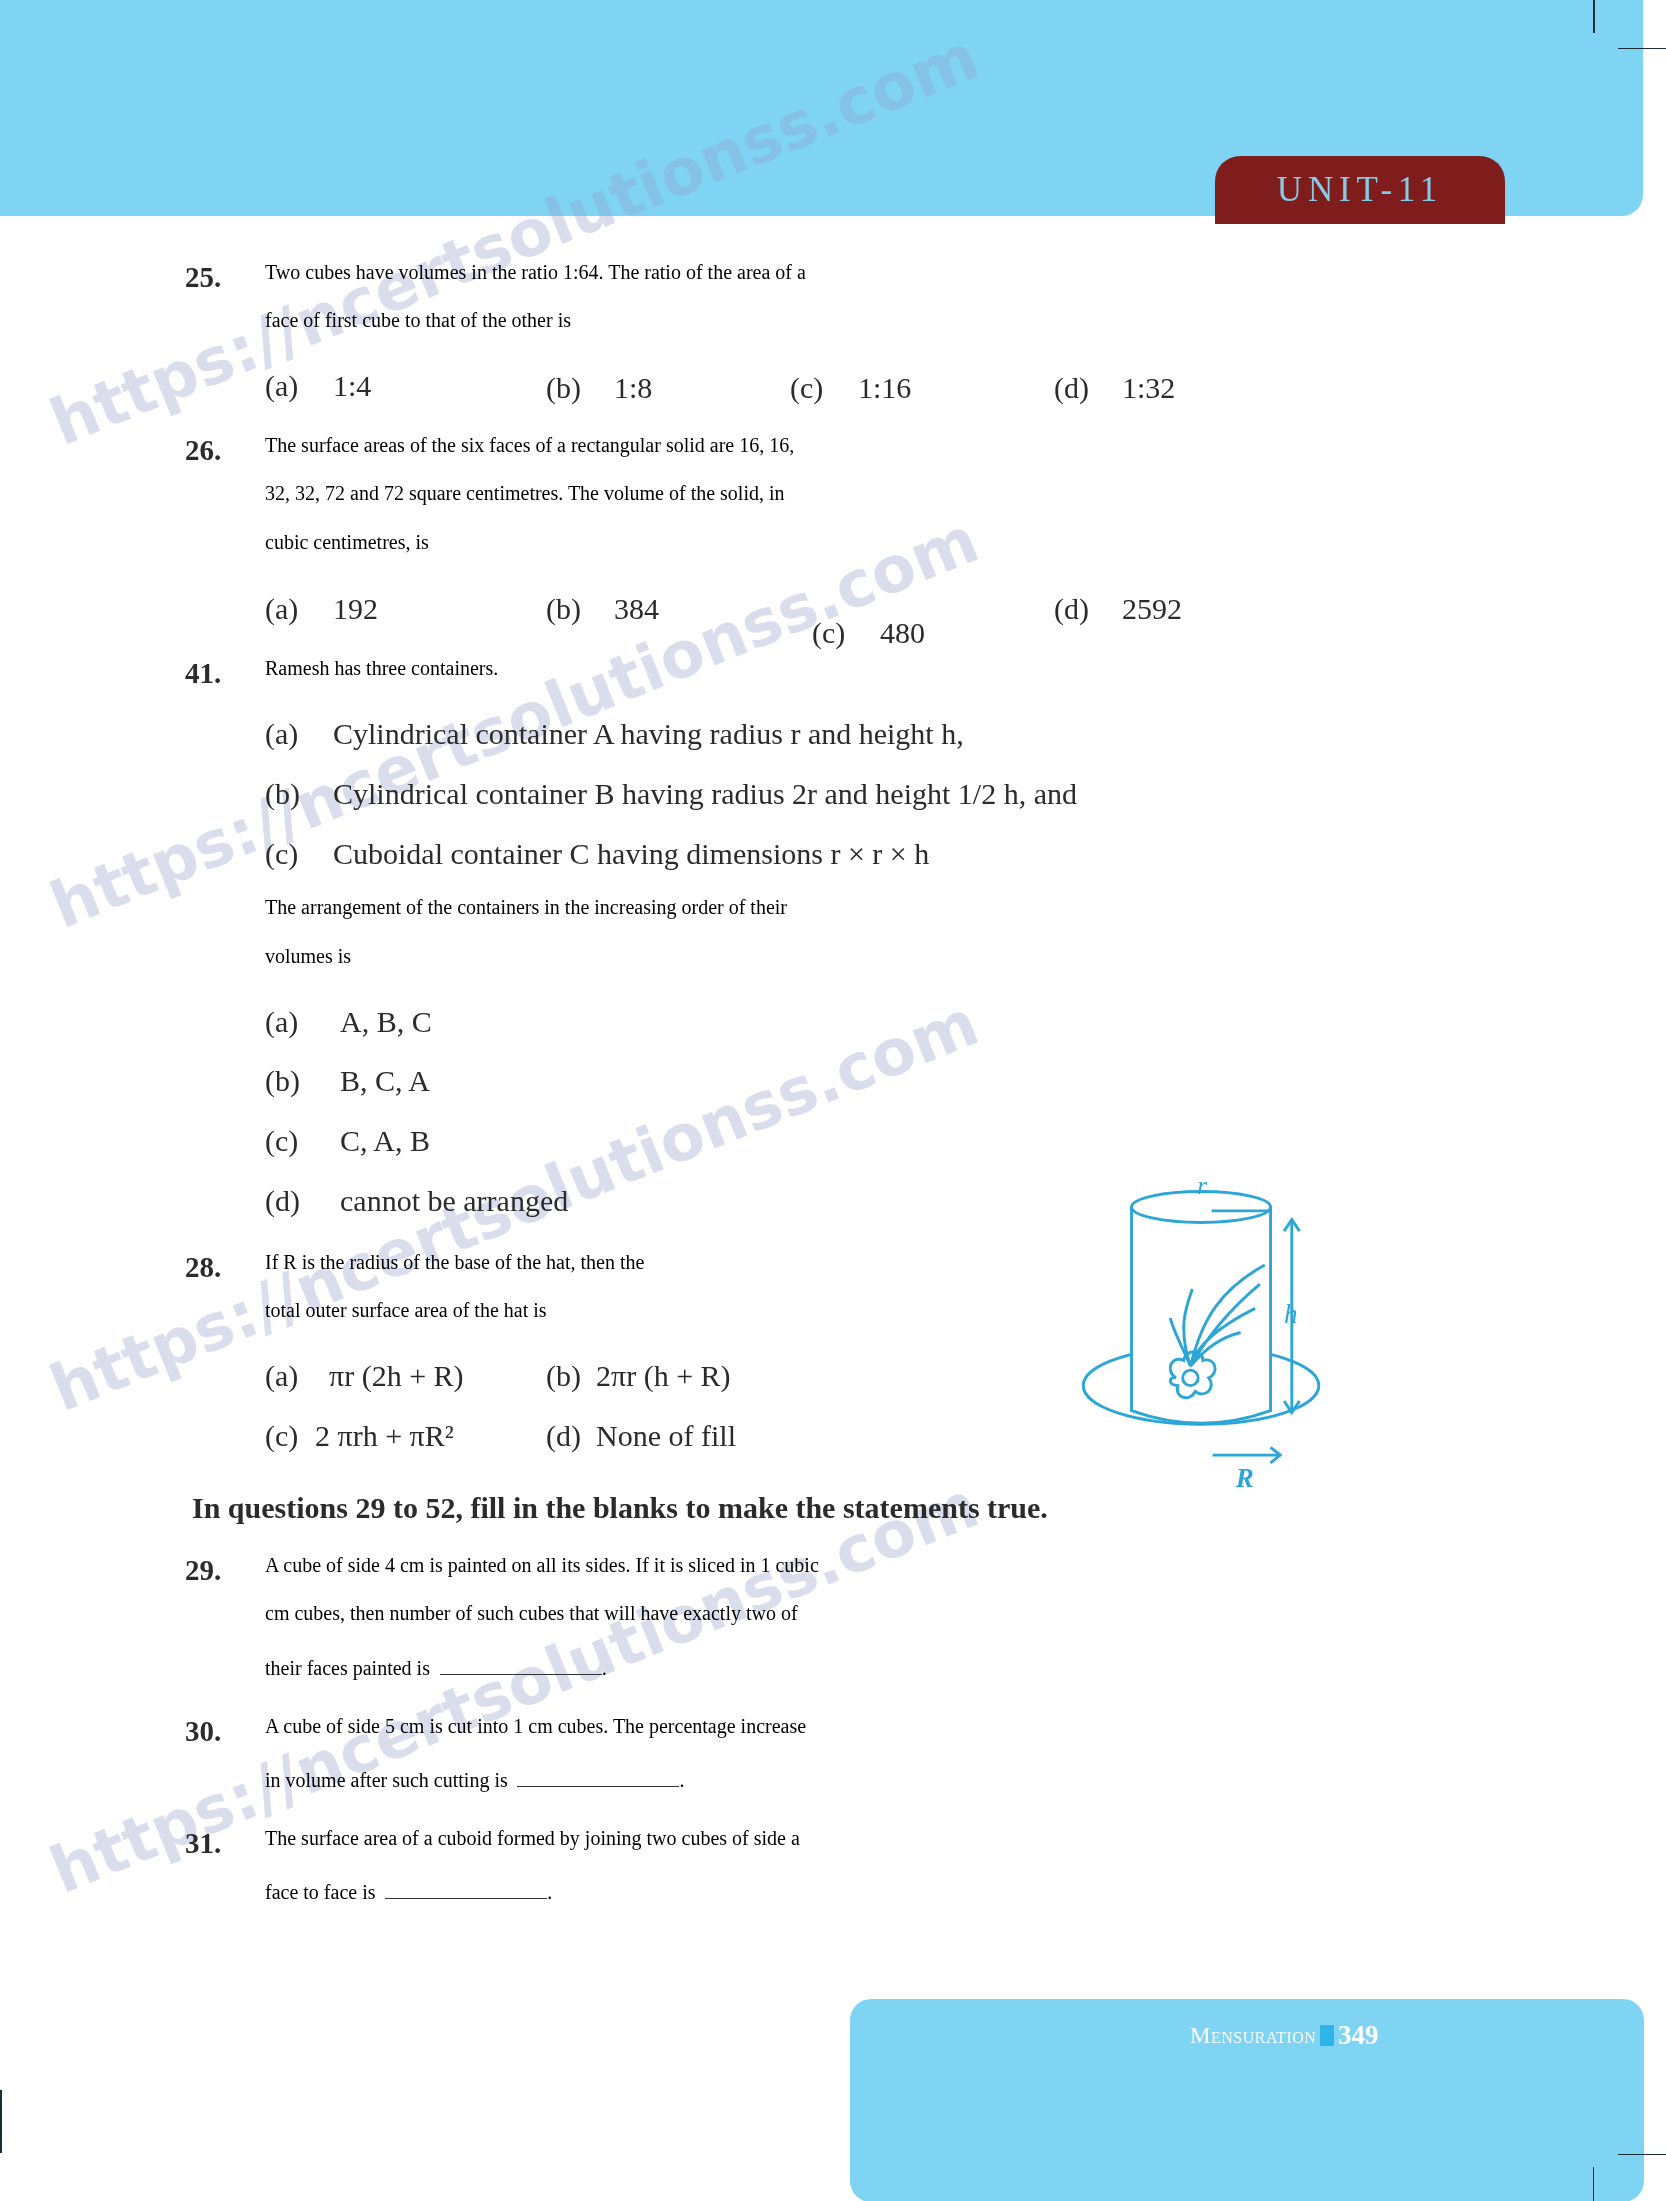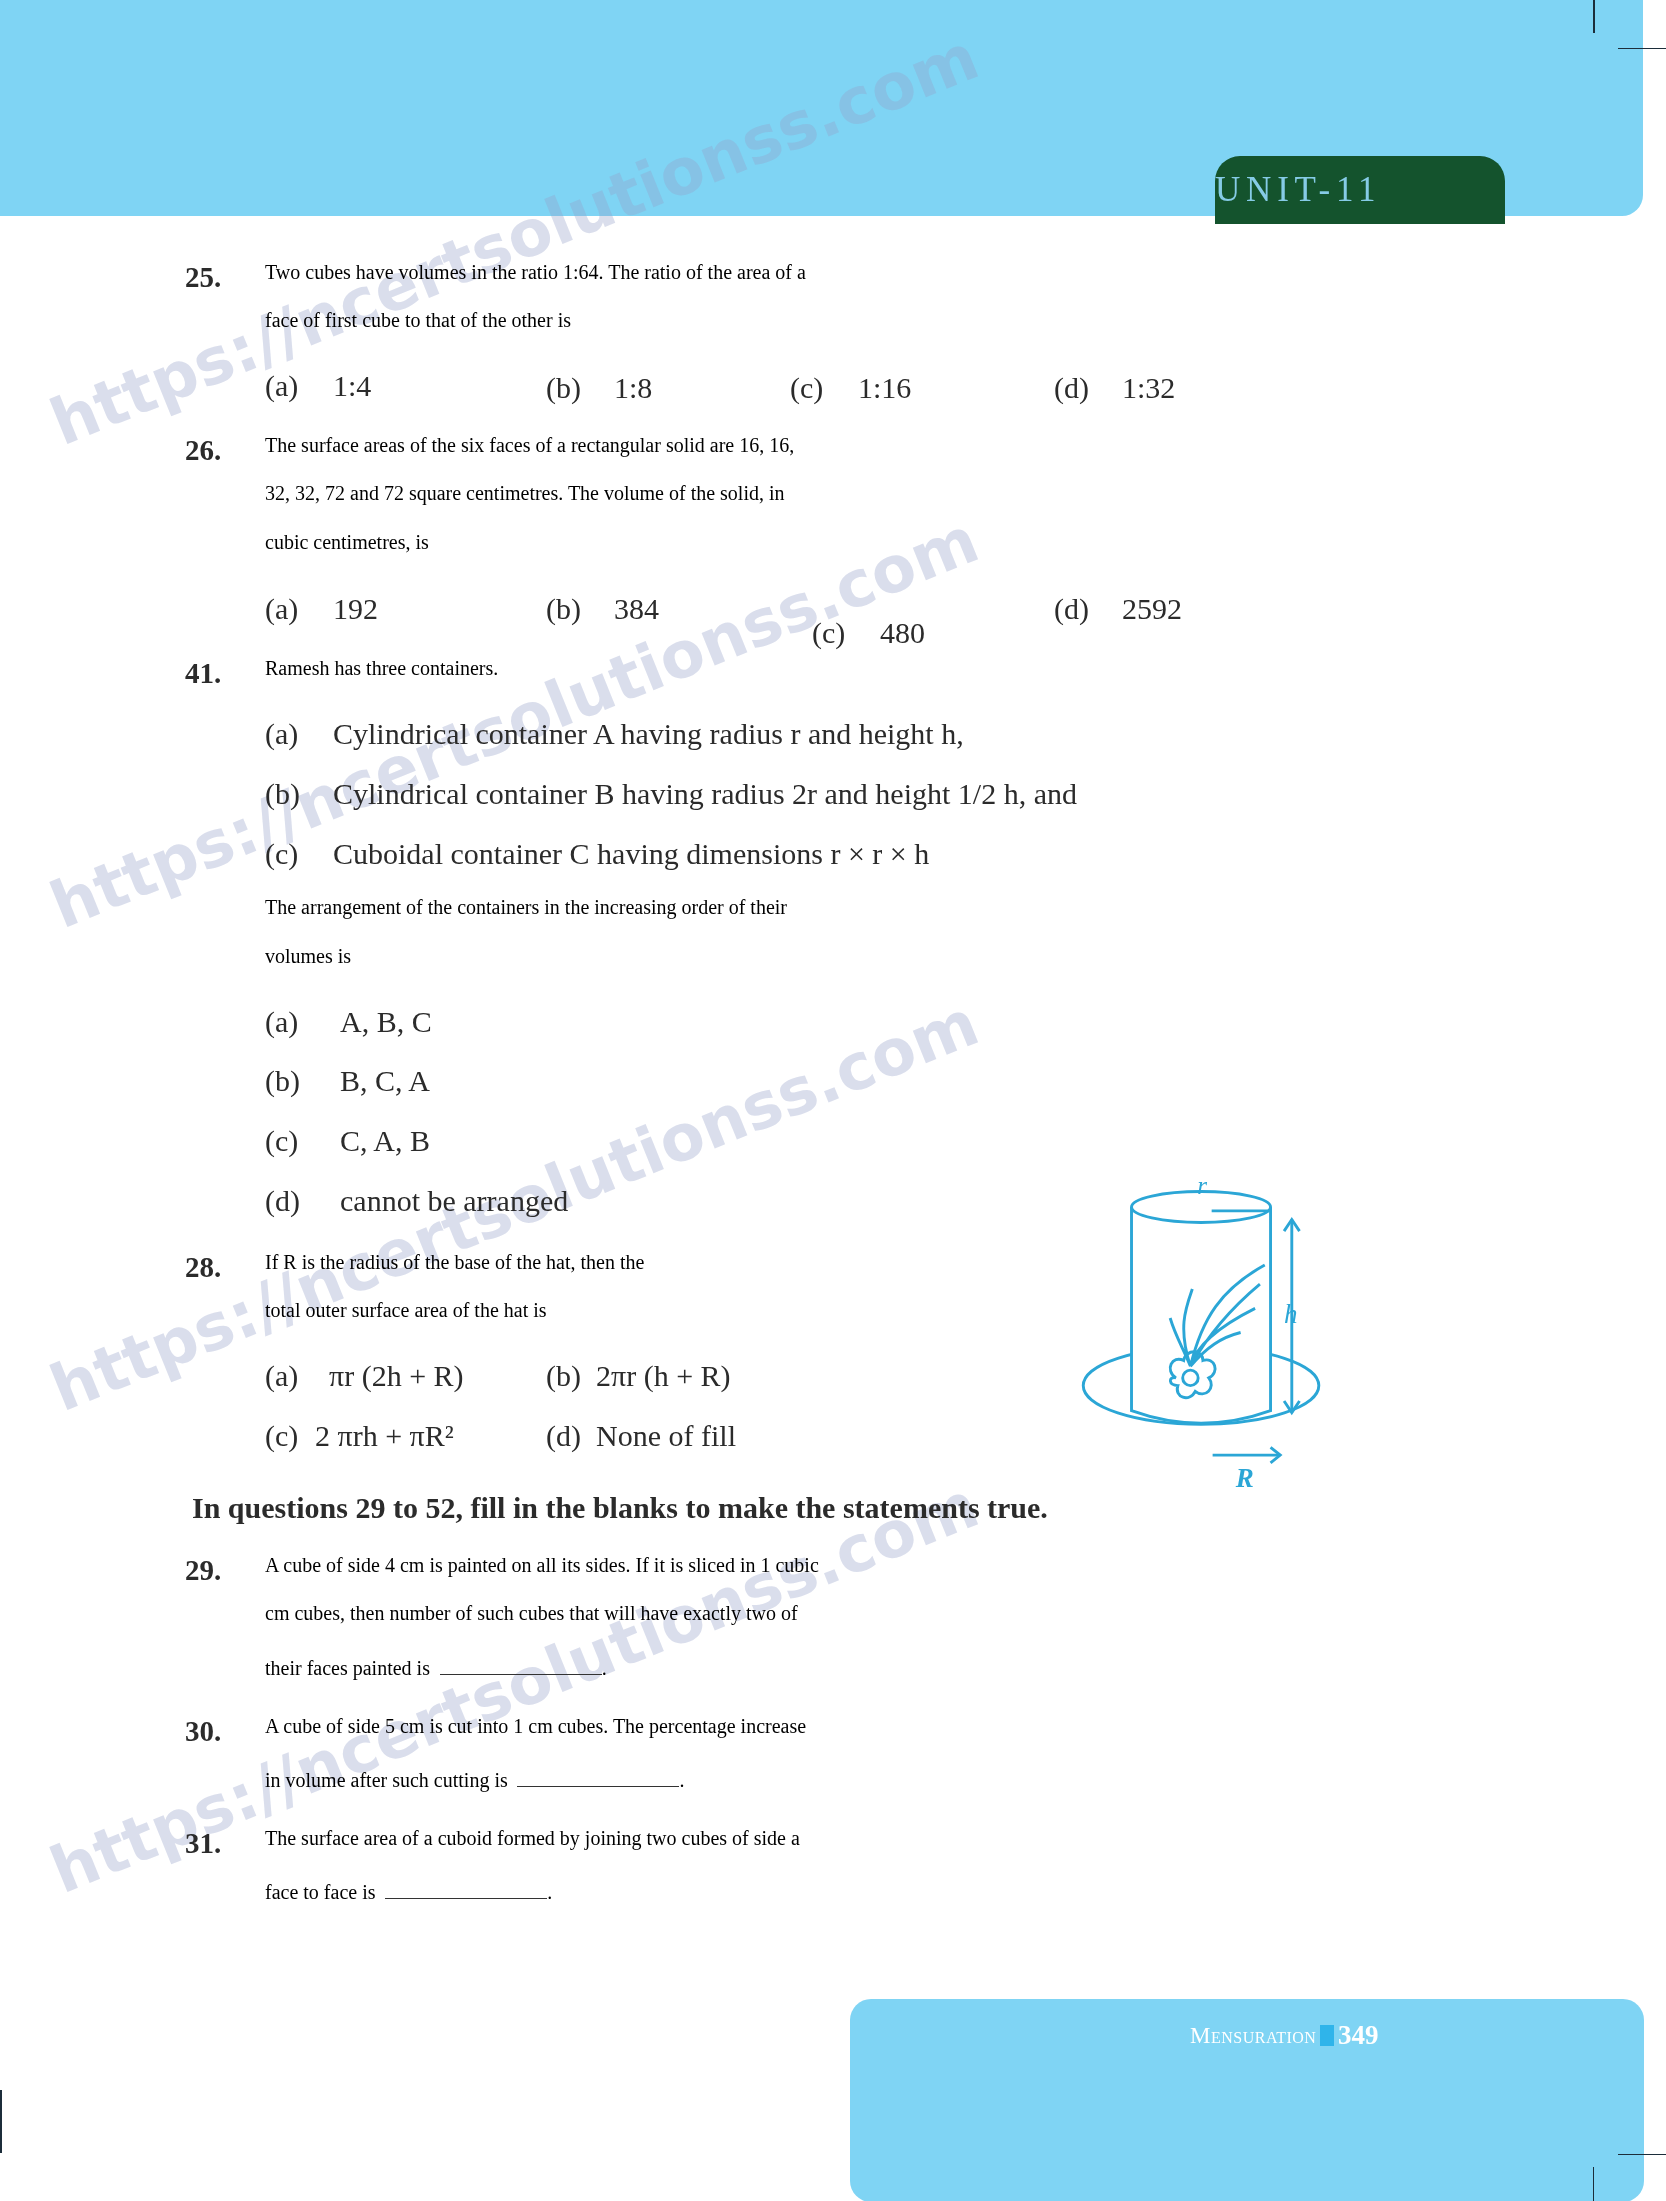--- a/index.html
+++ b/index.html
@@ -8,22 +8,22 @@
     background: #ffffff;
     font-family: "DejaVu Serif", "Liberation Serif", serif;
     color: #2b2b2b;
   }
   .top-band {
     position: absolute; left: 0; top: 0; width: 1643px; height: 216px;
     background: #7fd4f4; border-bottom-right-radius: 21px;
   }
   .unit-tab {
     position: absolute; left: 1215px; top: 156px; width: 290px; height: 68px;
-    background: #14532d; border-radius: 25px 25px 0 0;
-    display: flex; align-items: center; 
+    background: #7f1d1d; border-radius: 25px 25px 0 0;
+    display: flex; align-items: center; justify-content: center;
   }
   .unit-tab span {
     font-family: "Liberation Serif", serif; font-size: 35px; letter-spacing: 5.8px;
     color: #86cbe6;
   }
   .crop-mark { position: absolute; background: #1c2d3a; }
   .footer-band {
     position: absolute; left: 850px; top: 1999px; width: 794px; height: 203px;
     background: #7fd4f4; border-radius: 21px;
   }

